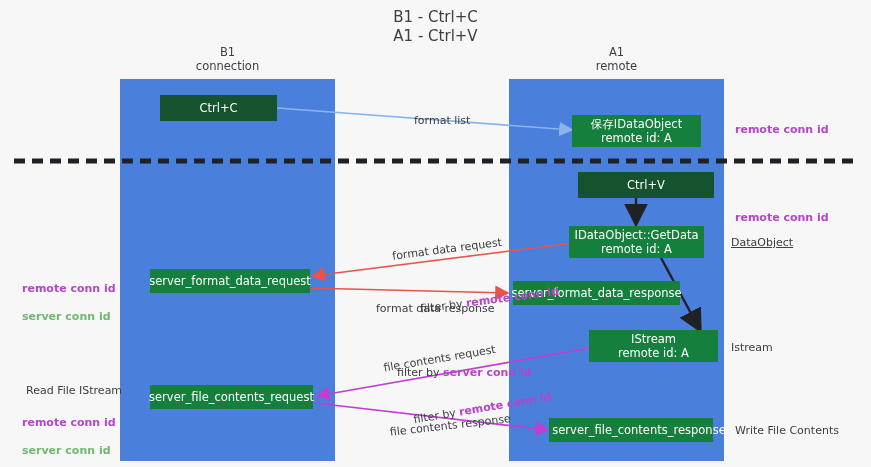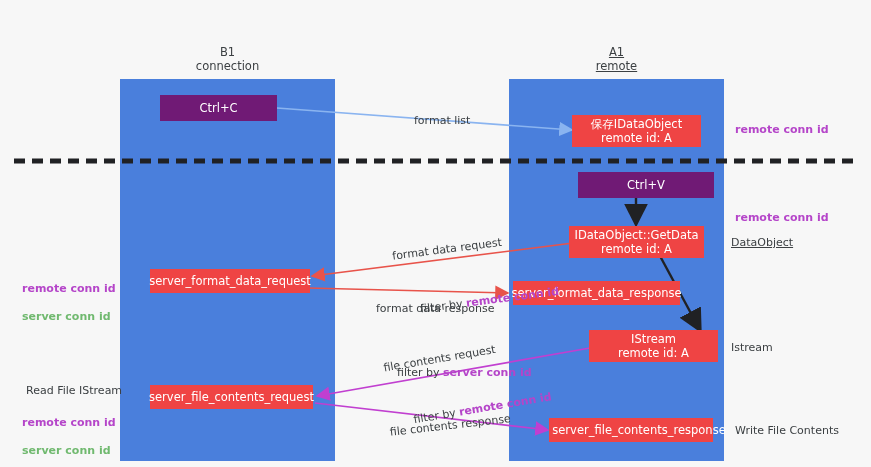--- a/index.html
+++ b/index.html
@@ -57,22 +57,22 @@
     display: flex;
     flex-direction: column;
     align-items: center;
     justify-content: center;
     color: #ffffff;
     font-size: 11.5px;
     line-height: 14px;
     text-align: center;
     white-space: pre-line;
   }
-  .node.orange { background: #ef4444; }
-  .node.green  { background: #701a75; }
+  .node.orange { background: #15803d; }
+  .node.green  { background: #14532d; }
 
   .lbl {
     position: absolute;
     font-size: 11px;
     line-height: 14px;
     color: #3c4043;
     white-space: pre;
   }
   .lbl.rot {
     transform-origin: left top;
@@ -88,27 +88,29 @@
   .sidelbl.pm { color: #b545c9; font-weight: 700; }
   .sidelbl.plain { color: #3c4043; }
   .dual .a { color: #b545c9; font-weight: 700; }
   .dual .b { color: #70b96f; font-weight: 700; }
 </style>
 </head>
 <body>
 
 <div class="canvas">
 
+  <div class="title">B1 - Ctrl+C
+A1 - Ctrl+V</div>
 
   <div class="colhead" style="left:120px; top:45px; width:215px;">
     <div>B1</div>
     <div>connection</div>
   </div>
 
-  <div class="colhead" style="left:509px; top:45px; width:215px;text-decoration:underline;">
+  <div class="colhead" style="left:509px; top:45px; width:215px;">
     <div>A1</div>
     <div>remote</div>
   </div>
 
   <div class="lane" style="left:120px; top:79px; width:215px; height:382px;"></div>
   <div class="lane" style="left:509px; top:79px; width:215px; height:382px;"></div>
 
   <svg class="wires" viewBox="0 0 871 467" xmlns="http://www.w3.org/2000/svg">
     <defs>
       <marker id="ar-blue" markerWidth="9" markerHeight="9" refX="8" refY="4.5" orient="auto">

